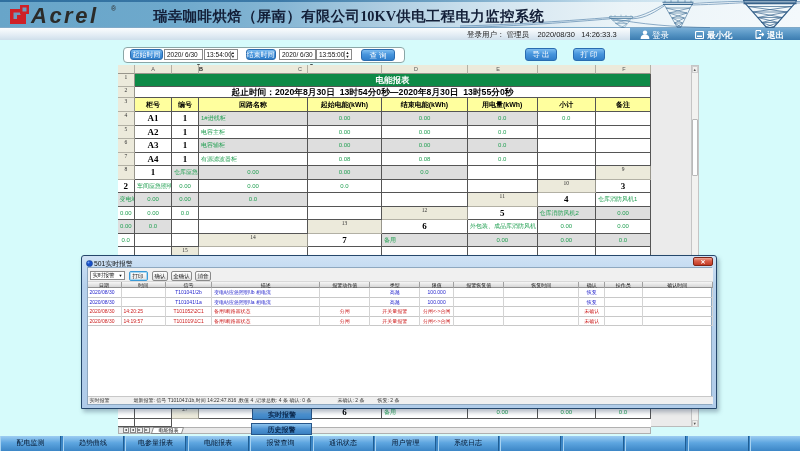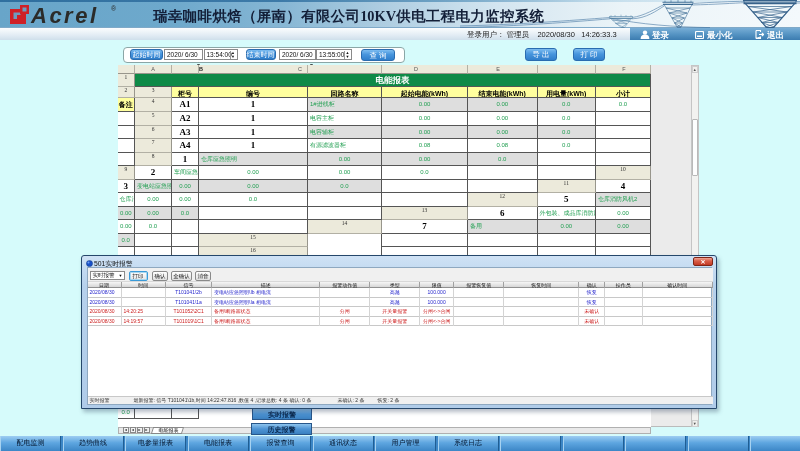--- a/index.html
+++ b/index.html
@@ -63,21 +63,21 @@
 <text x="103" y="8" font-family="Liberation Sans" font-size="7" fill="#2b2b29">®</text>
 </svg>
 <div class="abs" style="left:153px;top:7px;width:400px;font-family:'Liberation Serif',serif;font-weight:bold;font-size:14.4px;color:#131f38;white-space:nowrap"><span style="display:inline-block;width:14.8px;text-align:center">瑞</span><span style="display:inline-block;width:14.8px;text-align:center">幸</span><span style="display:inline-block;width:14.8px;text-align:center">咖</span><span style="display:inline-block;width:14.8px;text-align:center">啡</span><span style="display:inline-block;width:14.8px;text-align:center">烘</span><span style="display:inline-block;width:14.8px;text-align:center">焙</span><span style="display:inline-block;width:14.8px;text-align:center">（</span><span style="display:inline-block;width:14.8px;text-align:center">屏</span><span style="display:inline-block;width:14.8px;text-align:center">南</span><span style="display:inline-block;width:14.8px;text-align:center">）</span><span style="display:inline-block;width:14.8px;text-align:center">有</span><span style="display:inline-block;width:14.8px;text-align:center">限</span><span style="display:inline-block;width:14.8px;text-align:center">公</span><span style="display:inline-block;width:14.8px;text-align:center">司</span>10KV<span style="display:inline-block;width:14.8px;text-align:center">供</span><span style="display:inline-block;width:14.8px;text-align:center">电</span><span style="display:inline-block;width:14.8px;text-align:center">工</span><span style="display:inline-block;width:14.8px;text-align:center">程</span><span style="display:inline-block;width:14.8px;text-align:center">电</span><span style="display:inline-block;width:14.8px;text-align:center">力</span><span style="display:inline-block;width:14.8px;text-align:center">监</span><span style="display:inline-block;width:14.8px;text-align:center">控</span><span style="display:inline-block;width:14.8px;text-align:center">系</span><span style="display:inline-block;width:14.8px;text-align:center">统</span></div>
 <div class="abs" style="left:0;top:28px;width:800px;height:12px;background:linear-gradient(#fbfdfe,#e2ecf4 60%,#cfdfeb)"></div>
 <div class="abs" style="left:630px;top:28px;width:170px;height:12px;background:linear-gradient(#79aed6,#5795c4 50%,#3c7cb0)"></div>
 <div class="abs" style="left:467px;top:30px;font-size:7.5px;color:#1a1a1a;white-space:nowrap">登录用户： 管理员&nbsp;&nbsp;&nbsp;&nbsp;2020/08/30&nbsp;&nbsp;&nbsp;14:26:33.3</div>
 <svg class="abs" style="left:640px;top:30px" width="10" height="9" viewBox="0 0 10 9">
     <circle cx="5" cy="2.6" r="2.2" fill="#fff"></circle>
     <path d="M0.6 9 C0.6 5.8,2.5 4.6,5 4.6 C7.5 4.6,9.4 5.8,9.4 9 Z" fill="#fff"></path>
   </svg>
-<div class="abs" style="left:652px;top:30px;font-size:8.5px;color:#fff;font-weight:bold">登录</div>
+<div class="abs" style="left:652px;top:30px;font-size:8.5px;color:#fff;font-weight:normal">登录</div>
 <svg class="abs" style="left:695px;top:30.5px" width="9" height="8" viewBox="0 0 9 8">
     <rect x="0.5" y="0.5" width="8" height="7" rx="1" fill="none" stroke="#fff" stroke-width="1.2"></rect>
     <rect x="2" y="4.5" width="5" height="1.6" fill="#fff"></rect>
   </svg>
 <div class="abs" style="left:707px;top:30px;font-size:8.5px;color:#fff;font-weight:bold">最小化</div>
 <svg class="abs" style="left:755px;top:30px" width="9" height="9" viewBox="0 0 9 9">
     <path d="M1 0.5 L5.5 0.5 L5.5 2 M5.5 7 L5.5 8.5 L1 8.5 Z M1 0.5 L1 8.5" fill="none" stroke="#fff" stroke-width="1.1"></path>
     <path d="M4 4.5 L8.5 4.5 M6.8 2.8 L8.7 4.5 L6.8 6.2" fill="none" stroke="#fff" stroke-width="1.1"></path>
   </svg>
 <div class="abs" style="left:767px;top:30px;font-size:8.5px;color:#fff;font-weight:bold">退出</div>
@@ -106,20 +106,21 @@
     <div class="hd"></div>
     <div class="hd"></div>
     <div class="hd"></div>
     <div class="hd"></div>
     <div class="hd"></div>
     <div class="hd"></div>
     <div class="hd"></div>
     <div class="rn">1</div>
     <div class="dc" style="grid-column:2/10;background:#0e8a47;color:#fff;font-weight:bold;font-size:8.5px;text-align:center;line-height:12px">电能报表</div>
     <div class="rn">2</div>
+    <div class="dc" style="grid-column:2/10;background:#fff;color:#000;font-weight:bold;font-size:8.7px;text-align:center;line-height:11px;padding-right:40px">起止时间：2020年8月30日&nbsp;&nbsp;13时54分0秒—2020年8月30日&nbsp;&nbsp;13时55分0秒</div>
     <div class="rn">3</div>
     <div class="dc" style="background:#ffff9e;font-weight:bold;font-size:7px;text-align:center;line-height:13px;color:#000">柜号</div>
     <div class="dc" style="background:#ffff9e;font-weight:bold;font-size:7px;text-align:center;line-height:13px;color:#000">编号</div>
     <div class="dc" style="background:#ffff9e;font-weight:bold;font-size:7px;text-align:center;line-height:13px;color:#000">回路名称</div>
     <div class="dc" style="background:#ffff9e;font-weight:bold;font-size:7px;text-align:center;line-height:13px;color:#000">起始电能(kWh)</div>
     <div class="dc" style="background:#ffff9e;font-weight:bold;font-size:7px;text-align:center;line-height:13px;color:#000">结束电能(kWh)</div>
     <div class="dc" style="background:#ffff9e;font-weight:bold;font-size:7px;text-align:center;line-height:13px;color:#000">用电量(kWh)</div>
     <div class="dc" style="background:#ffff9e;font-weight:bold;font-size:7px;text-align:center;line-height:13px;color:#000">小计</div>
     <div class="dc" style="background:#ffff9e;font-weight:bold;font-size:7px;text-align:center;line-height:13px;color:#000">备注</div>
     <div class="rn">4</div>

